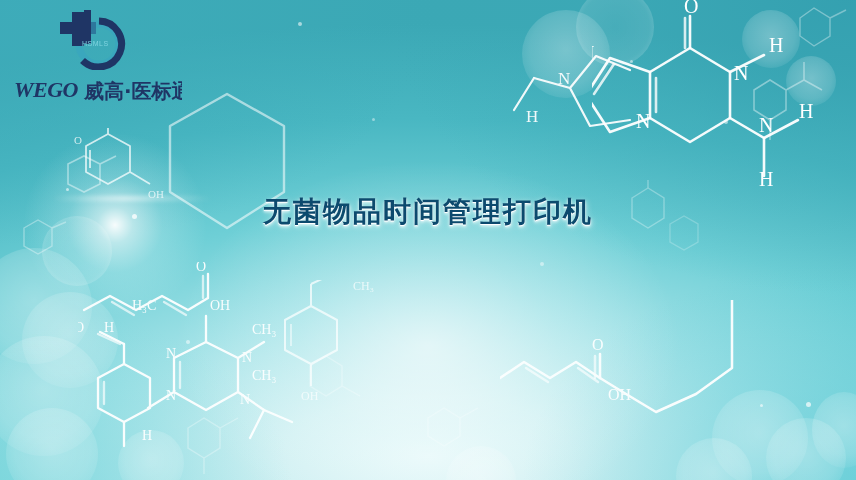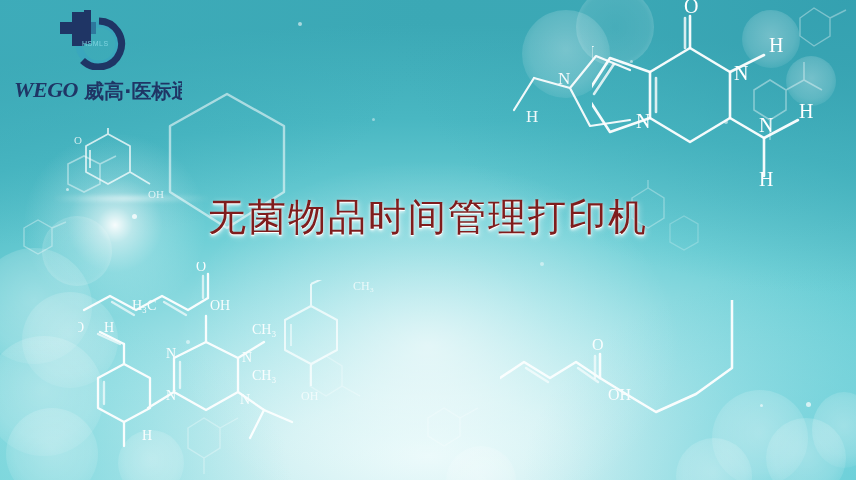--- a/index.html
+++ b/index.html
@@ -64,24 +64,24 @@
   
   #logo-block{position:absolute;left:14px;top:8px;width:180px;}
   #logo-mark{width:78px;height:62px;margin-left:38px;}
   #logo-word{margin-top:2px;height:28px;width:168px;}
 
   
   #title-wrap{
     position:absolute;left:0;right:0;top:196px;text-align:center;
   }
   #main-title{
-    font-size:38px;
-    font-weight:normal;
+    font-size:28px;
+    font-weight:bold;
     letter-spacing:2px;
-    color:#7f1d1d;
+    color:#0c4a6e;
     line-height:1.12;
     text-shadow:
       0 1px 0 #ffffff,
       0 2px 3px rgba(255,255,255,.85),
       1px 2px 6px rgba(255,255,255,.6);
     white-space:nowrap;
   }
   #sub-title{
     margin-top:14px;
     font-size:28px;

